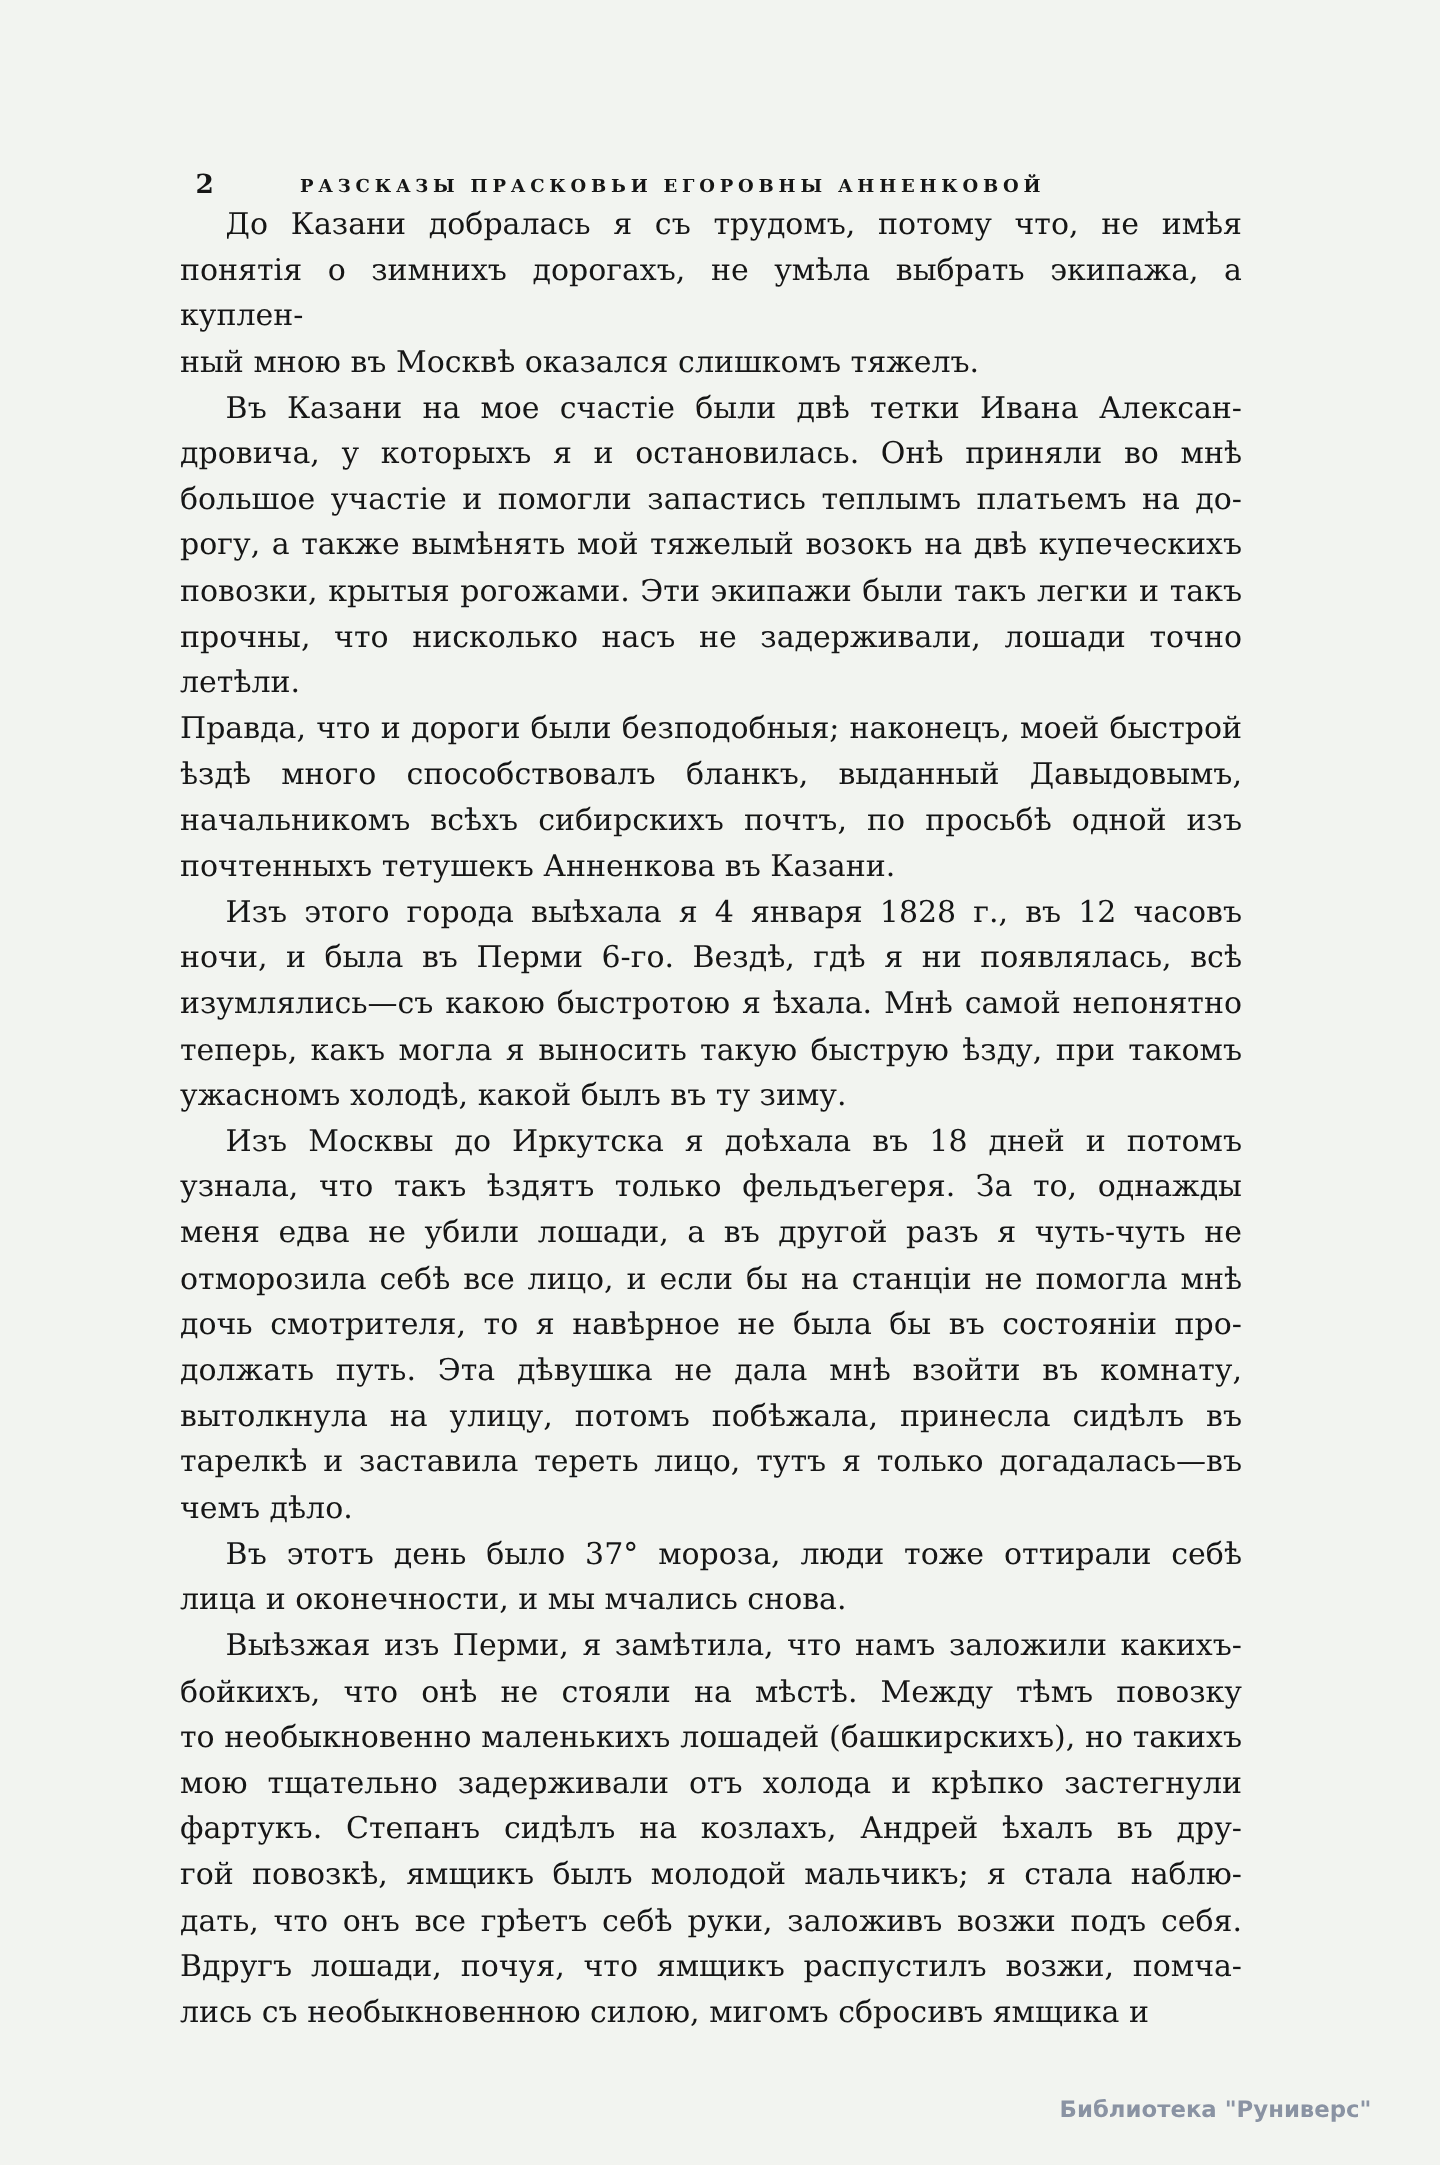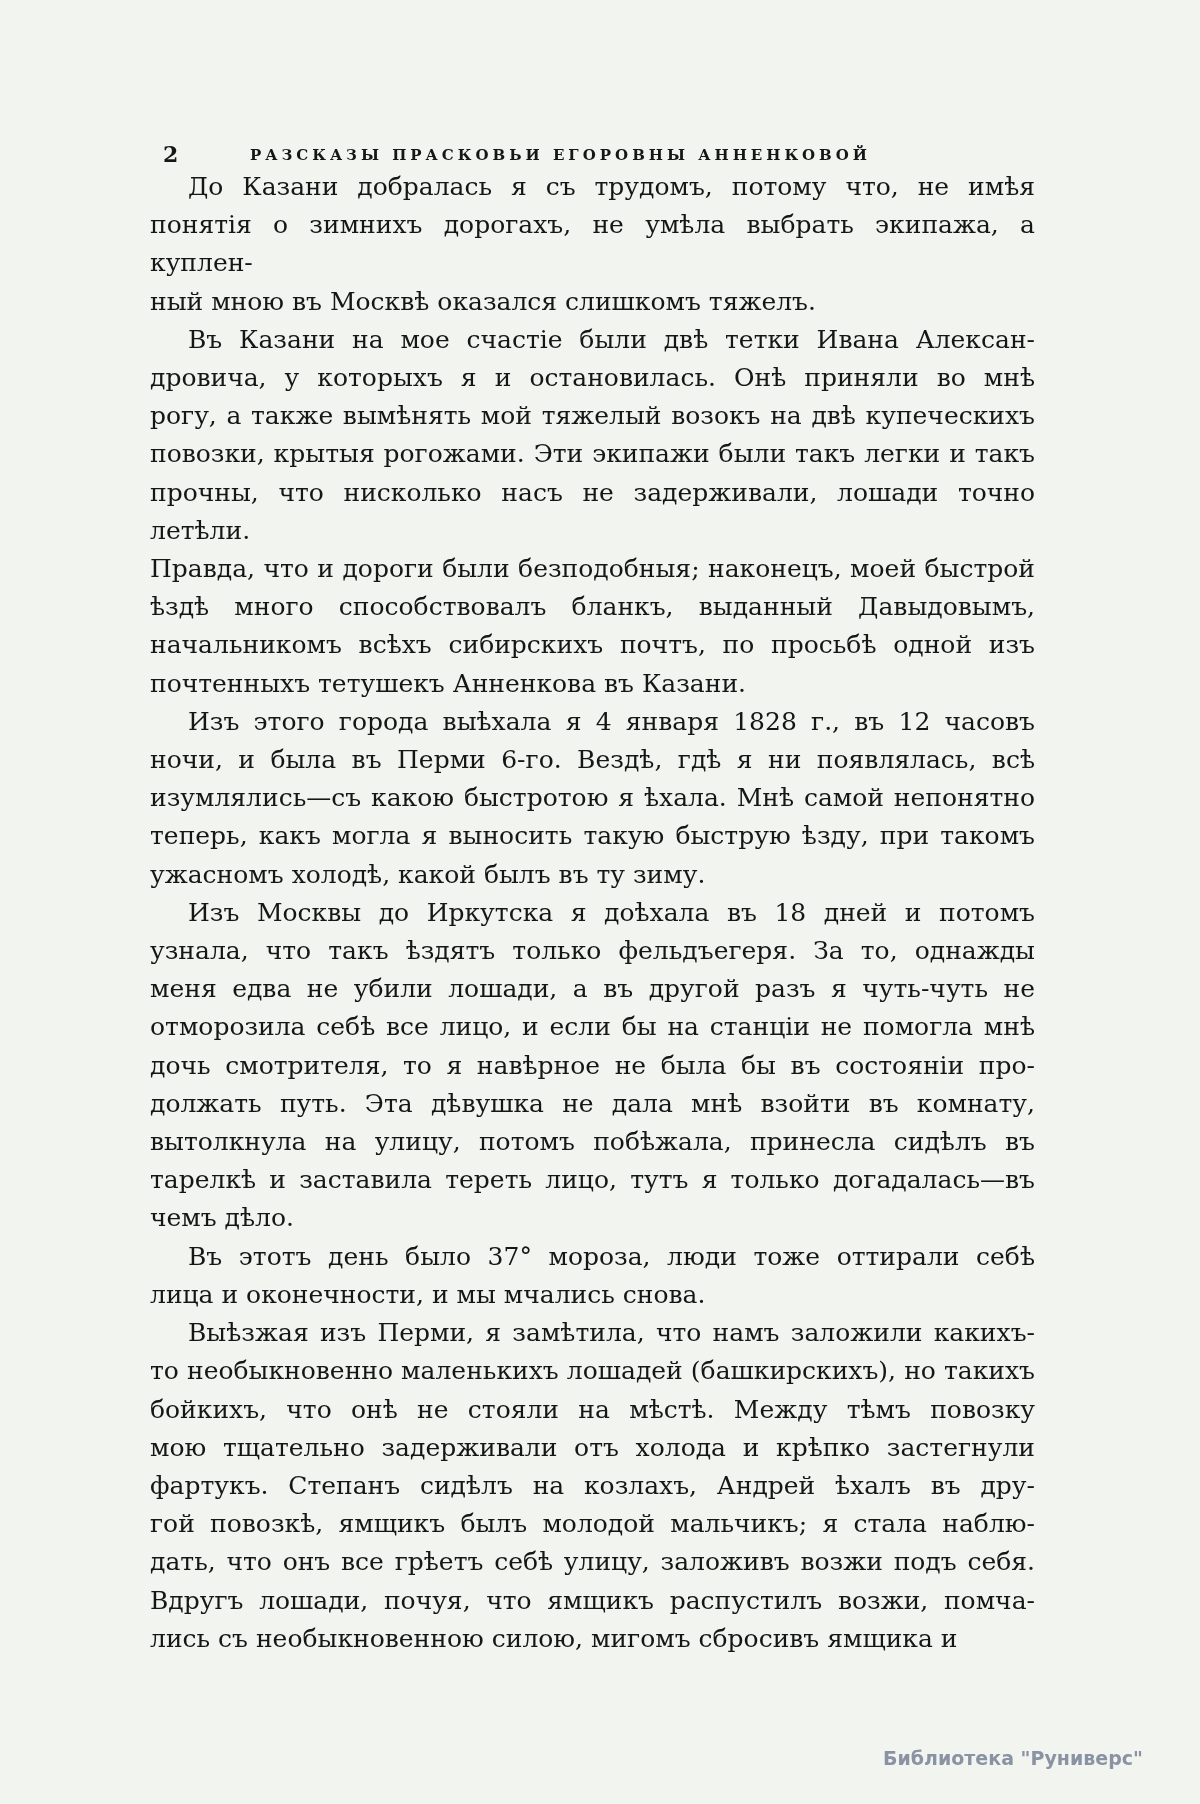--- a/index.html
+++ b/index.html
@@ -71,20 +71,21 @@
   <div class="runtitle">РАЗСКАЗЫ ПРАСКОВЬИ ЕГОРОВНЫ АННЕНКОВОЙ</div>
   <div class="body-text" id="body-text">
       <div class="para">
         <div class="line first">До Казани добралась я съ трудомъ, потому что, не имѣя</div>
         <div class="line">понятія о зимнихъ дорогахъ, не умѣла выбрать экипажа, а куплен-</div>
         <div class="line paraend">ный мною въ Москвѣ оказался слишкомъ тяжелъ.</div>
       </div>
       <div class="para">
         <div class="line first">Въ Казани на мое счастіе были двѣ тетки Ивана Алексан-</div>
         <div class="line">дровича, у которыхъ я и остановилась. Онѣ приняли во мнѣ</div>
+        <div class="line">большое участіе и помогли запастись теплымъ платьемъ на до-</div>
         <div class="line">рогу, а также вымѣнять мой тяжелый возокъ на двѣ купеческихъ</div>
         <div class="line">повозки, крытыя рогожами. Эти экипажи были такъ легки и такъ</div>
         <div class="line">прочны, что нисколько насъ не задерживали, лошади точно летѣли.</div>
         <div class="line">Правда, что и дороги были безподобныя; наконецъ, моей быстрой</div>
         <div class="line">ѣздѣ много способствовалъ бланкъ, выданный Давыдовымъ,</div>
         <div class="line">начальникомъ всѣхъ сибирскихъ почтъ, по просьбѣ одной изъ</div>
         <div class="line paraend">почтенныхъ тетушекъ Анненкова въ Казани.</div>
       </div>
       <div class="para">
         <div class="line first">Изъ этого города выѣхала я 4 января 1828 г., въ 12 часовъ</div>
@@ -103,24 +104,24 @@
         <div class="line">вытолкнула на улицу, потомъ побѣжала, принесла сидѣлъ въ</div>
         <div class="line">тарелкѣ и заставила тереть лицо, тутъ я только догадалась—въ</div>
         <div class="line paraend">чемъ дѣло.</div>
       </div>
       <div class="para">
         <div class="line first">Въ этотъ день было 37° мороза, люди тоже оттирали себѣ</div>
         <div class="line paraend">лица и оконечности, и мы мчались снова.</div>
       </div>
       <div class="para">
         <div class="line first">Выѣзжая изъ Перми, я замѣтила, что намъ заложили какихъ-</div>
+        <div class="line">бойкихъ, что онѣ не стояли на мѣстѣ. Между тѣмъ повозку</div>
         <div class="line">то необыкновенно маленькихъ лошадей (башкирскихъ), но такихъ</div>
-        <div class="line">бойкихъ, что онѣ не стояли на мѣстѣ. Между тѣмъ повозку</div>
         <div class="line">мою тщательно задерживали отъ холода и крѣпко застегнули</div>
         <div class="line">фартукъ. Степанъ сидѣлъ на козлахъ, Андрей ѣхалъ въ дру-</div>
         <div class="line">гой повозкѣ, ямщикъ былъ молодой мальчикъ; я стала наблю-</div>
-        <div class="line">дать, что онъ все грѣетъ себѣ улицу, заложивъ возжи подъ себя.</div>
+        <div class="line">дать, что онъ все грѣетъ себѣ руки, заложивъ возжи подъ себя.</div>
         <div class="line">Вдругъ лошади, почуя, что ямщикъ распустилъ возжи, помча-</div>
         <div class="line paraend">лись съ необыкновенною силою, мигомъ сбросивъ ямщика и</div>
       </div>
     </div>
   <div class="watermark">Библиотека "Руниверс"</div>
 </div>
 
 </body></html>

